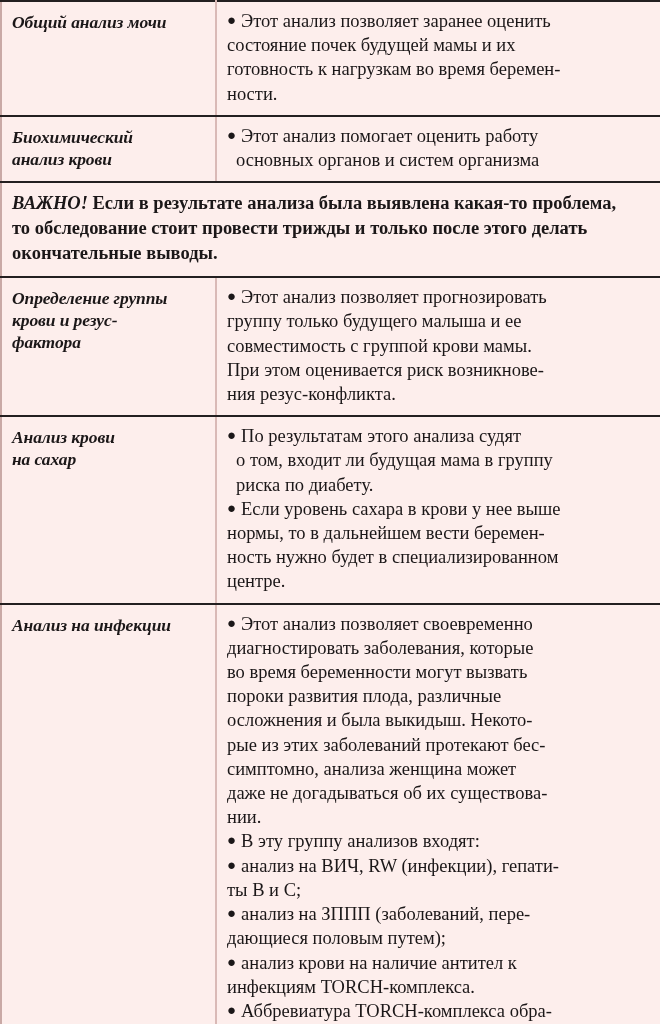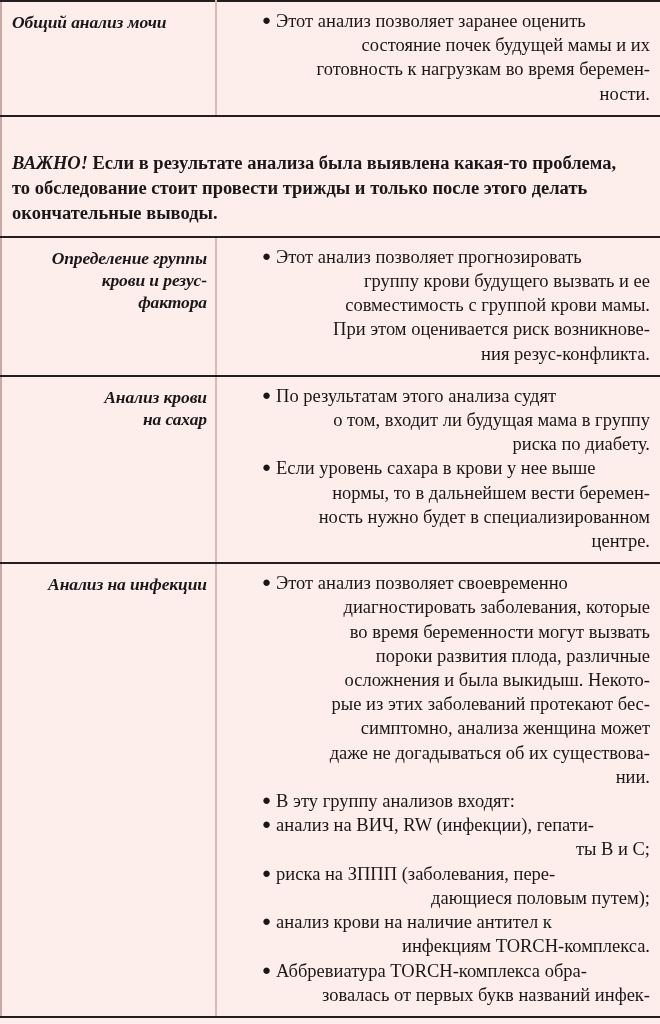--- a/index.html
+++ b/index.html
@@ -56,21 +56,20 @@
     color: #1b1718;
     padding: 9px 8px 10px 10px;
     letter-spacing: -0.1px;
   }
 
   .desc {
     font-size: 18.5px;
     line-height: 24.2px;
     color: #1b1718;
     padding: 7px 10px 9px 10px;
-    margin-left: 35px;
   }
 
   .desc p {
     margin: 0;
   }
 
   .desc p.hang {
     text-indent: 0;
   }
 
@@ -86,31 +85,30 @@
     padding-left: 9px;
     display: block;
   }
 
   .note {
     font-size: 18.5px;
     line-height: 25px;
     font-weight: bold;
     color: #1b1718;
     padding: 8px 24px 10px 10px;
-    margin-top: 26px;
   }
 
   .note .note-lead {
     font-style: italic;
     font-weight: bold;
   }
 
   .note p { margin: 0; }
 
-  .nowrap-line { display: block; white-space: normal; text-align: right; }
+  .nowrap-line { display: block; white-space: normal; }
 </style>
 </head>
 <body>
 
 <div class="sheet">
   <table class="analyses-table">
     <colgroup>
       <col class="col-term">
       <col class="col-desc">
     </colgroup>
@@ -127,20 +125,36 @@
             <p class="hang">
               <span class="bullet">●</span><span>Этот анализ позволяет заранее оценить</span>
               <span class="nowrap-line">состояние почек будущей мамы и их</span>
               <span class="nowrap-line">готовность к нагрузкам во время беремен-</span>
               <span class="nowrap-line">ности.</span>
             </p>
           </div>
         </td>
       </tr>
 
+      <tr>
+        <td class="cell-term">
+          <div class="term">
+            <span class="nowrap-line">Биохимический</span>
+            <span class="nowrap-line">анализ крови</span>
+          </div>
+        </td>
+        <td class="cell-desc">
+          <div class="desc">
+            <p class="hang">
+              <span class="bullet">●</span><span>Этот анализ помогает оценить работу</span>
+              <span class="nowrap-line indented-cont">основных органов и систем организма</span>
+            </p>
+          </div>
+        </td>
+      </tr>
 
       <tr>
         <td class="cell-note" colspan="2">
           <div class="note">
             <p>
               <span class="note-lead">ВАЖНО!</span>
               <span>Если в результате анализа была выявлена какая-то проблема, то обследование стоит провести трижды и только после этого делать окончательные выводы.</span>
             </p>
           </div>
         </td>
@@ -151,21 +165,21 @@
           <div class="term">
             <span class="nowrap-line">Определение группы</span>
             <span class="nowrap-line">крови и резус-</span>
             <span class="nowrap-line">фактора</span>
           </div>
         </td>
         <td class="cell-desc">
           <div class="desc">
             <p class="hang">
               <span class="bullet">●</span><span>Этот анализ позволяет прогнозировать</span>
-              <span class="nowrap-line">группу крови будущего вызвать и ее</span>
+              <span class="nowrap-line">группу только будущего малыша и ее</span>
               <span class="nowrap-line">совместимость с группой крови мамы.</span>
               <span class="nowrap-line">При этом оценивается риск возникнове-</span>
               <span class="nowrap-line">ния резус-конфликта.</span>
             </p>
           </div>
         </td>
       </tr>
 
       <tr>
         <td class="cell-term">
@@ -215,21 +229,21 @@
             <p class="hang" style="font-weight:normal;">
               <span class="bullet">●</span><span>В эту группу анализов входят:</span>
             </p>
 
             <p class="hang">
               <span class="bullet">●</span><span>анализ на ВИЧ, RW (инфекции), гепати-</span>
               <span class="nowrap-line">ты В и С;</span>
             </p>
 
             <p class="hang">
-              <span class="bullet">●</span><span>риска на ЗППП (заболевания, пере-</span>
+              <span class="bullet">●</span><span>анализ на ЗППП (заболеваний, пере-</span>
               <span class="nowrap-line">дающиеся половым путем);</span>
             </p>
 
             <p class="hang">
               <span class="bullet">●</span><span>анализ крови на наличие антител к</span>
               <span class="nowrap-line">инфекциям TORCH-комплекса.</span>
             </p>
 
             <p class="hang">
               <span class="bullet">●</span><span>Аббревиатура TORCH-комплекса обра-</span>

